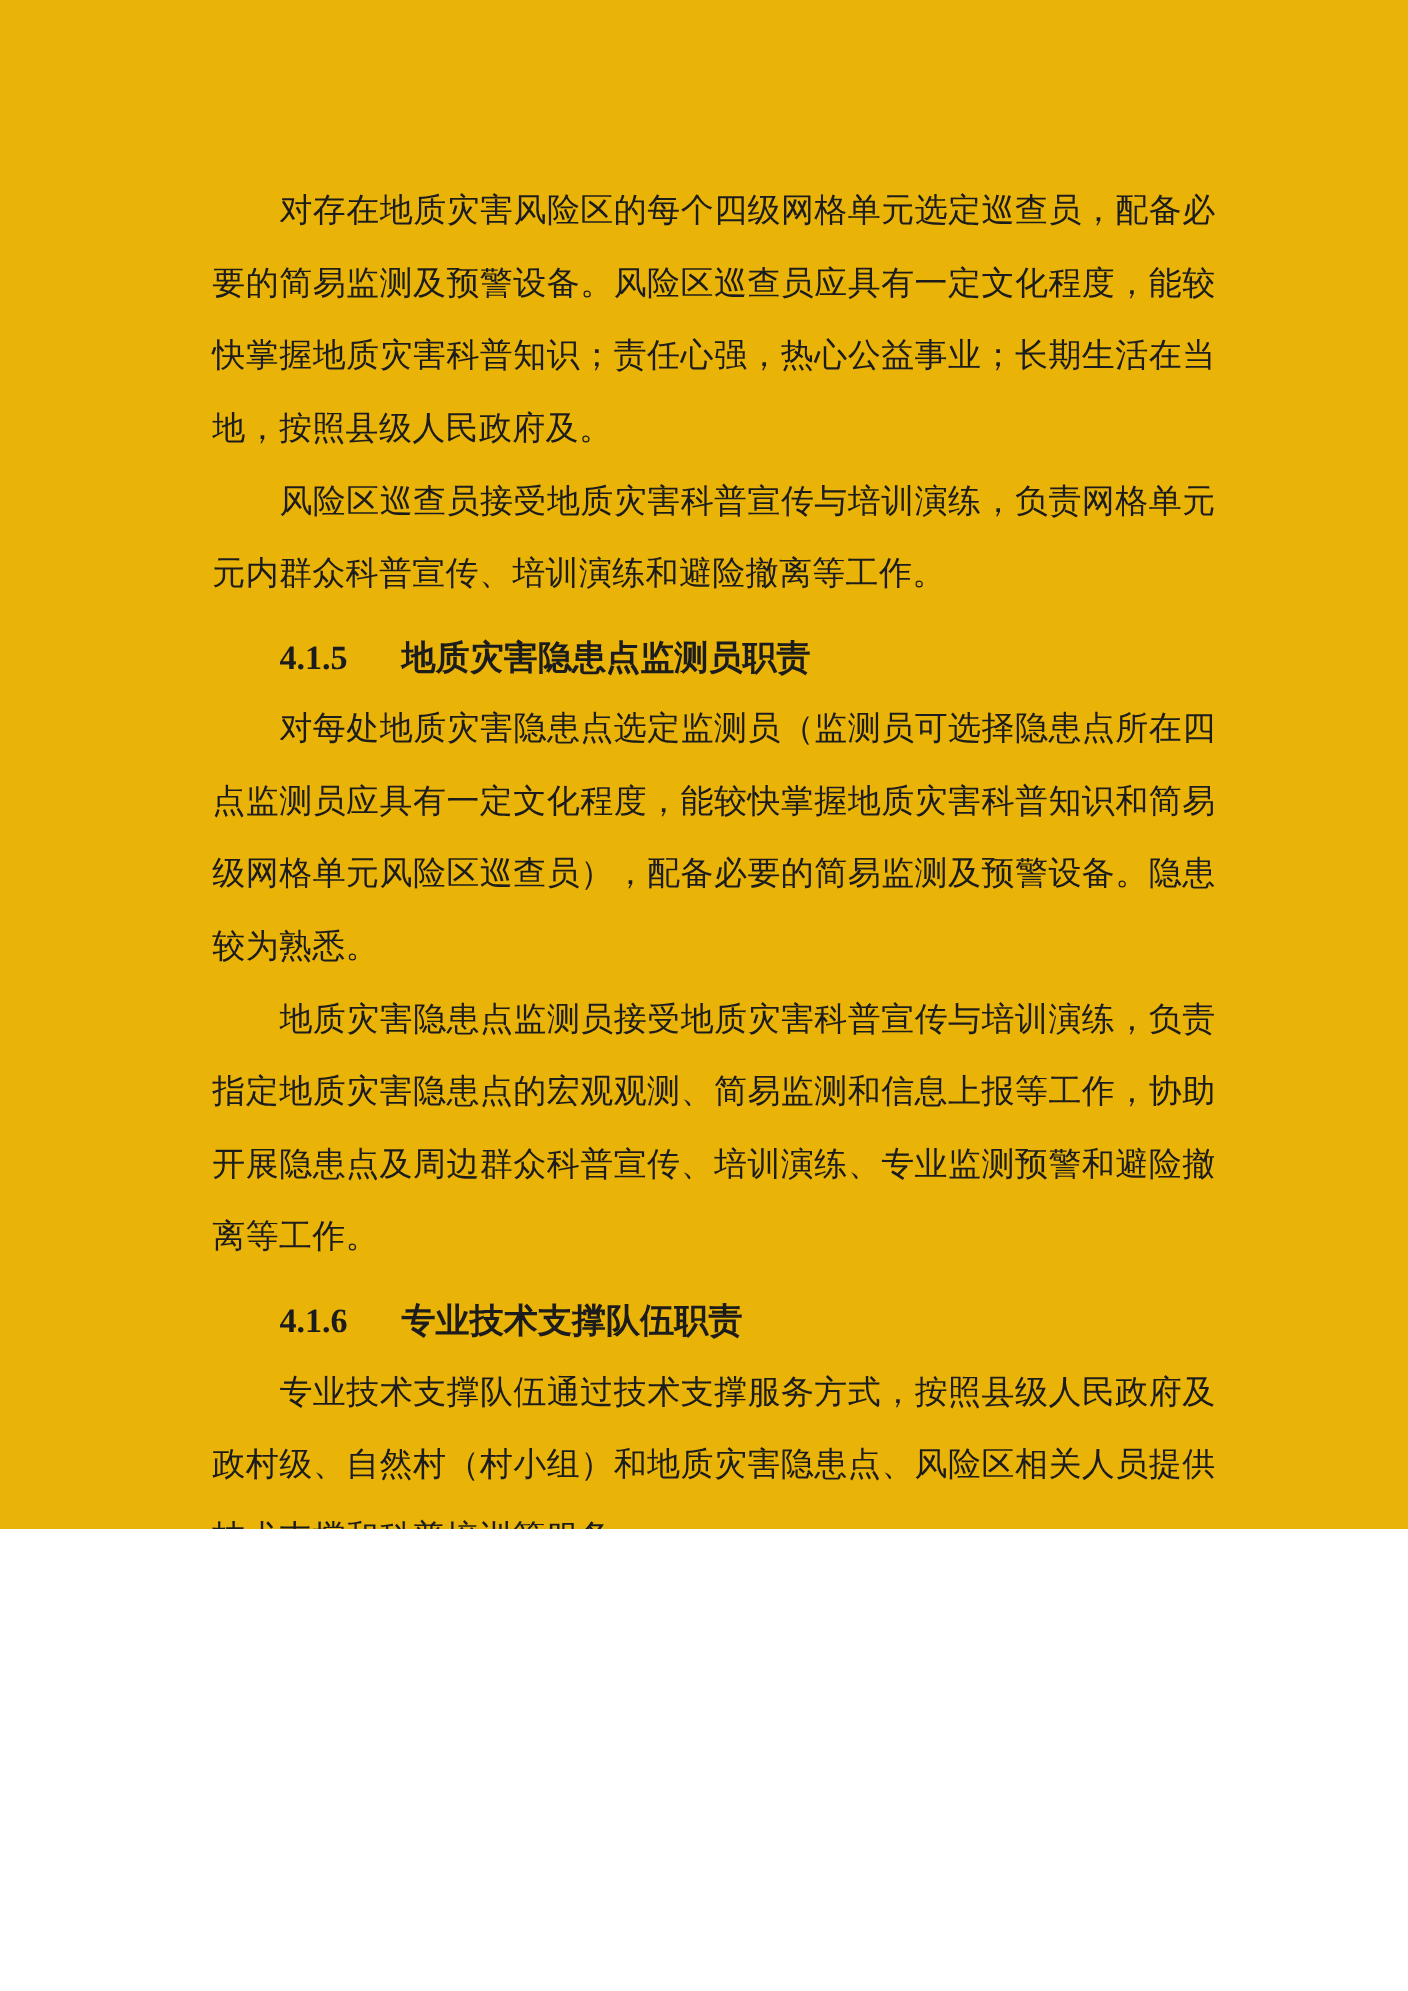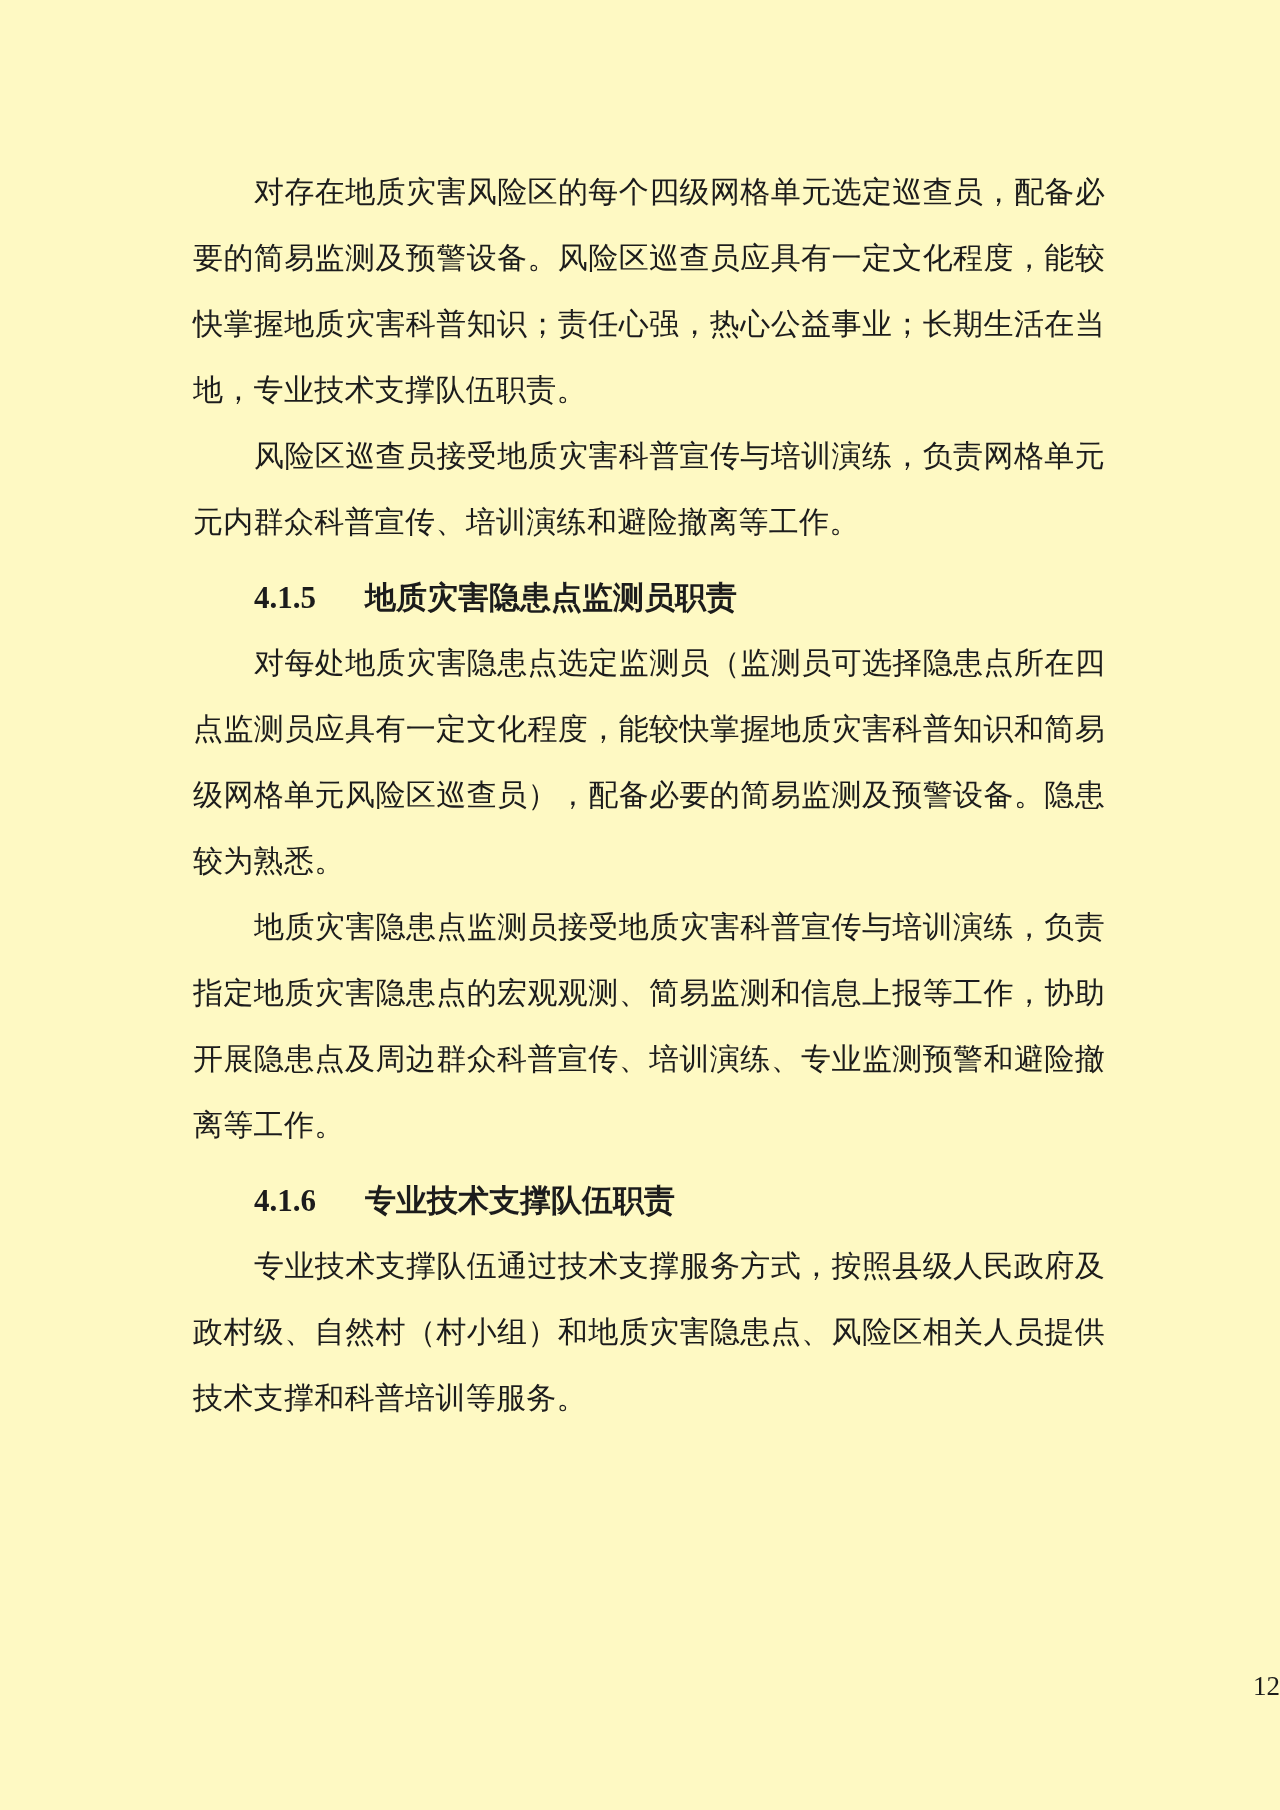--- a/index.html
+++ b/index.html
@@ -3,22 +3,22 @@
 <meta charset="utf-8">
 <style>
   html, body {
     margin: 0;
     padding: 0;
     background: #ffffff;
   }
   .page {
     position: relative;
     width: 1280px;
-    height: 1810px;
-    background: #fef9c3;
+    height: 1390px;
+    background: #eab308;
     font-family: "Liberation Serif", "DejaVu Serif", serif;
     color: #1c1c1c;
     overflow: hidden;
   }
   .text-col {
     position: absolute;
     left: 193px;
     top: 172px;
     width: 912px;
   }
@@ -78,21 +78,21 @@
   }
 </style>
 </head>
 <body>
 
 <div class="page">
   <div class="text-col">
       <div class="line indent fill">对存在地质灾害风险区的每个四级网格单元选定巡查员，配备必</div>
       <div class="line fill">要的简易监测及预警设备。风险区巡查员应具有一定文化程度，能较</div>
       <div class="line fill">快掌握地质灾害科普知识；责任心强，热心公益事业；长期生活在当</div>
-      <div class="line last">地，专业技术支撑队伍职责。</div>
+      <div class="line last">地，按照县级人民政府及。</div>
       <div class="line indent fill">风险区巡查员接受地质灾害科普宣传与培训演练，负责网格单元</div>
       <div class="line last">元内群众科普宣传、培训演练和避险撤离等工作。</div>
       <div class="heading"><span class="heading-number">4.1.5</span><span class="heading-title">地质灾害隐患点监测员职责</span></div>
       <div class="line indent fill">对每处地质灾害隐患点选定监测员（监测员可选择隐患点所在四</div>
       <div class="line fill">点监测员应具有一定文化程度，能较快掌握地质灾害科普知识和简易</div>
       <div class="line fill">级网格单元风险区巡查员），配备必要的简易监测及预警设备。隐患</div>
       <div class="line last">较为熟悉。</div>
       <div class="line indent fill">地质灾害隐患点监测员接受地质灾害科普宣传与培训演练，负责</div>
       <div class="line fill">指定地质灾害隐患点的宏观观测、简易监测和信息上报等工作，协助</div>
       <div class="line fill">开展隐患点及周边群众科普宣传、培训演练、专业监测预警和避险撤</div>

